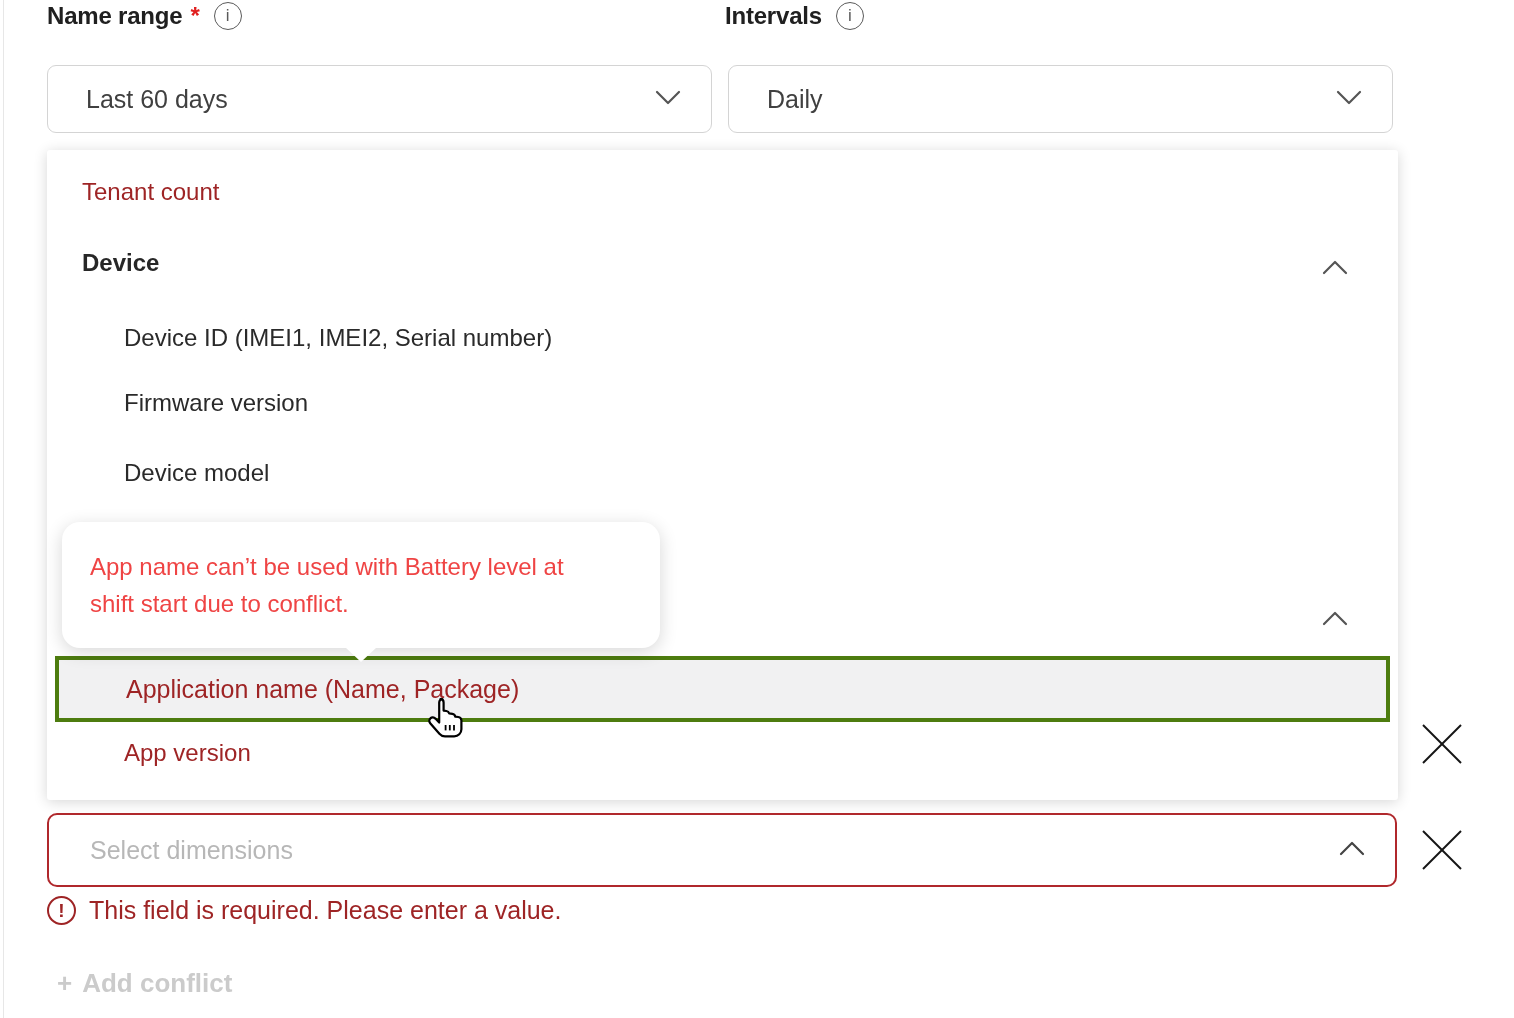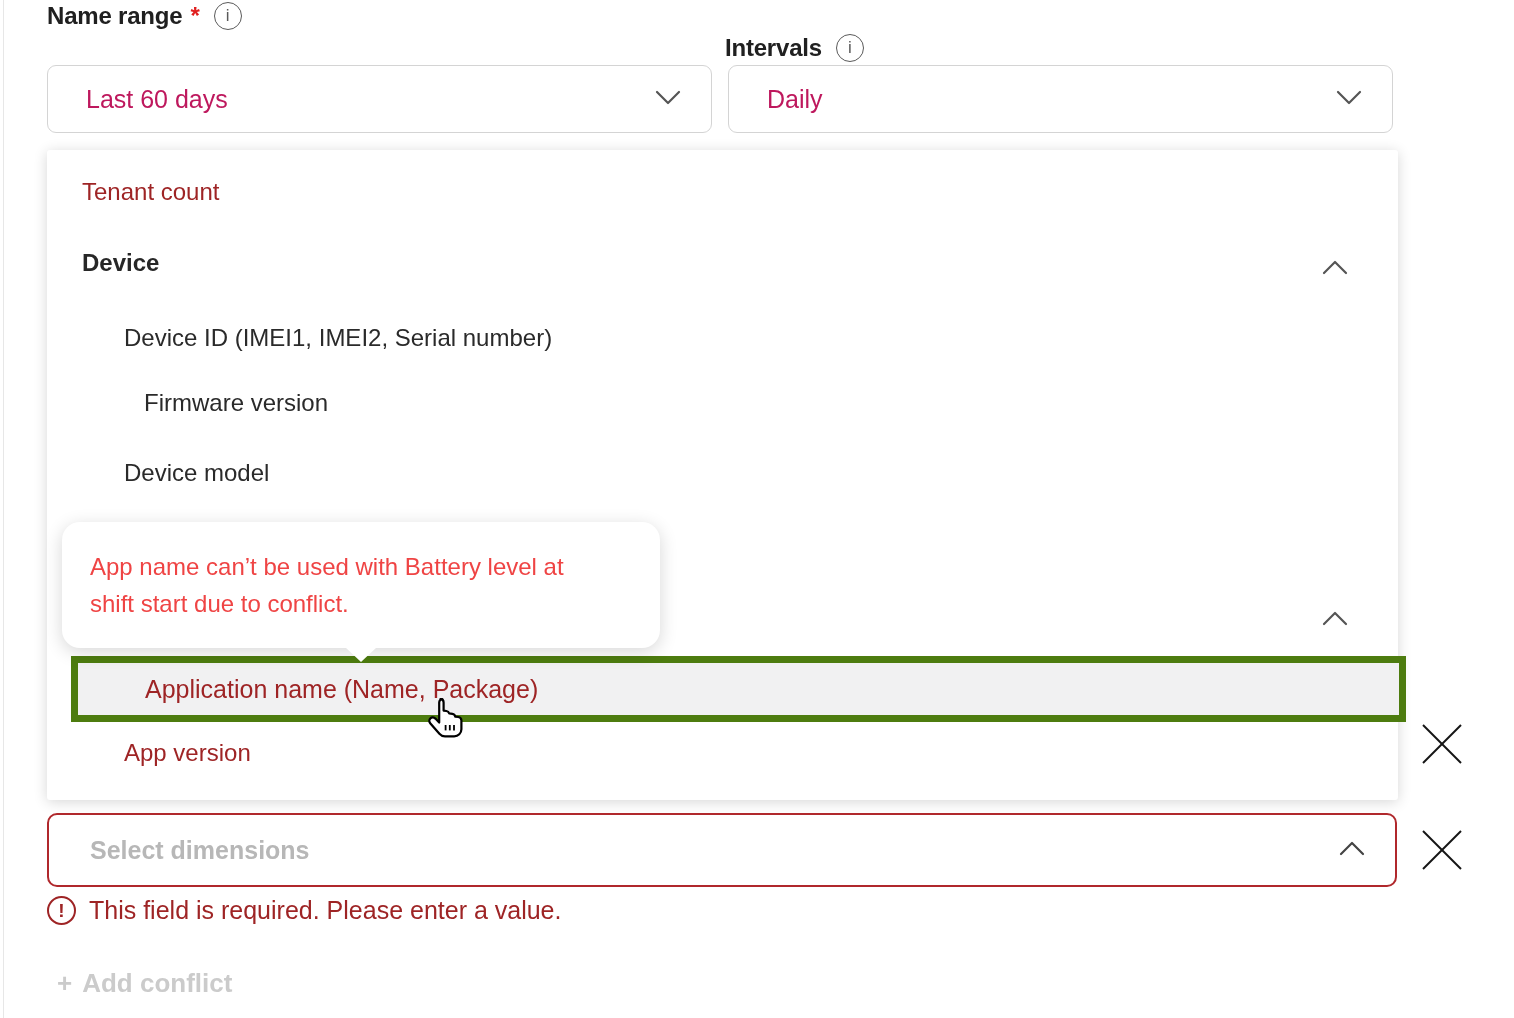--- a/index.html
+++ b/index.html
@@ -24,39 +24,39 @@
     display: inline-flex; align-items: center; justify-content: center;
     font-size: 17px; color: #5a5a5a; font-weight: 400;
   }
 
   
   .select-box {
     position: absolute; top: 65px; height: 68px; width: 665px;
     border: 1px solid #d4d4d4; border-radius: 9px; background: #fff;
     display: flex; align-items: center; padding: 0 30px 0 38px;
   }
-  .select-box .value { font-size: 25px; color: #be185d; flex: 1; }
+  .select-box .value { font-size: 25px; color: #404040; flex: 1; }
   .chev { display: inline-block; }
 
   
   .panel {
     position: absolute; left: 47px; top: 150px; width: 1351px; height: 650px;
     background: #fff; border-radius: 3px;
     box-shadow: 0 2px 14px rgba(0,0,0,0.16);
   }
   .menu-item { position: absolute; font-size: 24px; white-space: nowrap; cursor: default; }
   .item-red { color: #9e2425; }
   .item-dark { color: #2a2a2a; }
   .group-head { font-weight: 700; color: #272727; }
   .group-chev { position: absolute; }
 
   
   .selected-row {
-    position: absolute; left: 24px; top: 506px; width: 1335px; height: 66px;
-    background: #f1f1f2; border: 7px solid #4d7c0f; z-index: 1;
+    position: absolute; left: 8px; top: 506px; width: 1335px; height: 66px;
+    background: #f1f1f2; border: 4px solid #4d7c0f; z-index: 1;
     display: flex; align-items: center; padding-left: 67px;
   }
   .selected-row .txt { font-size: 25px; color: #9e2425; }
 
   
   .tooltip {
     position: absolute; left: 15px; top: 372px; width: 598px; height: 126px;
     background: #fff; border-radius: 18px; z-index: 5;
     box-shadow: 0 4px 18px rgba(0,0,0,0.16);
     padding: 26px 28px 0 28px;
@@ -72,21 +72,21 @@
 
   
   .dim-input-wrap {
     position: absolute; left: 47px; top: 813px; width: 1350px; height: 74px;
     border: 2px solid #b0282c; border-radius: 10px; background: #fff;
     display: flex; align-items: center; padding: 0 30px 0 41px;
   }
   .dim-input-wrap input {
     border: none; outline: none; background: transparent; flex: 1;
     font-family: "Liberation Sans", sans-serif;
-    font-size: 25px; color: #c2410c; font-weight: bold;
+    font-size: 25px; color: #c2410c;
   }
   .dim-input-wrap input::placeholder { color: #b7b7b7; opacity: 1; }
 
   
   .error-row { position: absolute; left: 47px; top: 896px; display: flex; align-items: center; gap: 13px; }
   .error-icon {
     width: 29px; height: 29px; border: 2px solid #9e2425; border-radius: 50%;
     display: inline-flex; align-items: center; justify-content: center;
     color: #9e2425; font-size: 19px; font-weight: 700; flex: none;
   }
@@ -112,21 +112,21 @@
 
 <div class="page">
   <div class="left-edge"></div>
 
   <div class="field-label" style="left:47px;">
     <span class="lbl">Name range</span>
     <span class="req">*</span>
     <span class="info-icon">i</span>
   </div>
 
-  <div class="field-label" style="left:725px;margin-top:32px;">
+  <div class="field-label" style="left:725px;">
     <span class="lbl">Intervals</span>
     <span class="info-icon">i</span>
   </div>
 
   <div class="select-box" style="left:47px;">
     <span class="value">Last 60 days</span>
     <span class="chev">
       <svg width="26" height="15" viewBox="0 0 26 15">
           <polyline points="2,2 13,13 24,2" fill="none" stroke="#555" stroke-width="2.2" stroke-linecap="round" stroke-linejoin="round"></polyline>
         </svg>
@@ -147,21 +147,21 @@
     <div class="menu-item item-red" style="left:35px; top:28px;">Tenant count</div>
 
     <div class="menu-item item-dark group-head" style="left:35px; top:99px;">Device</div>
     <span class="group-chev" style="left:1275px; top:110px;">
       <svg width="26" height="15" viewBox="0 0 26 15">
           <polyline points="2,13 13,2 24,13" fill="none" stroke="#555" stroke-width="2.2" stroke-linecap="round" stroke-linejoin="round"></polyline>
         </svg>
     </span>
 
     <div class="menu-item item-dark" style="left:77px; top:174px;">Device ID (IMEI1, IMEI2, Serial number)</div>
-    <div class="menu-item item-dark" style="left:77px; top:239px;margin-left:20px;">Firmware version</div>
+    <div class="menu-item item-dark" style="left:77px; top:239px;">Firmware version</div>
     <div class="menu-item item-dark" style="left:77px; top:309px;">Device model</div>
 
     <span class="group-chev" style="left:1275px; top:461px;">
       <svg width="26" height="15" viewBox="0 0 26 15">
           <polyline points="2,13 13,2 24,13" fill="none" stroke="#555" stroke-width="2.2" stroke-linecap="round" stroke-linejoin="round"></polyline>
         </svg>
     </span>
 
     <div class="tooltip">
       <span class="line">App name can’t be used with Battery level at</span>

